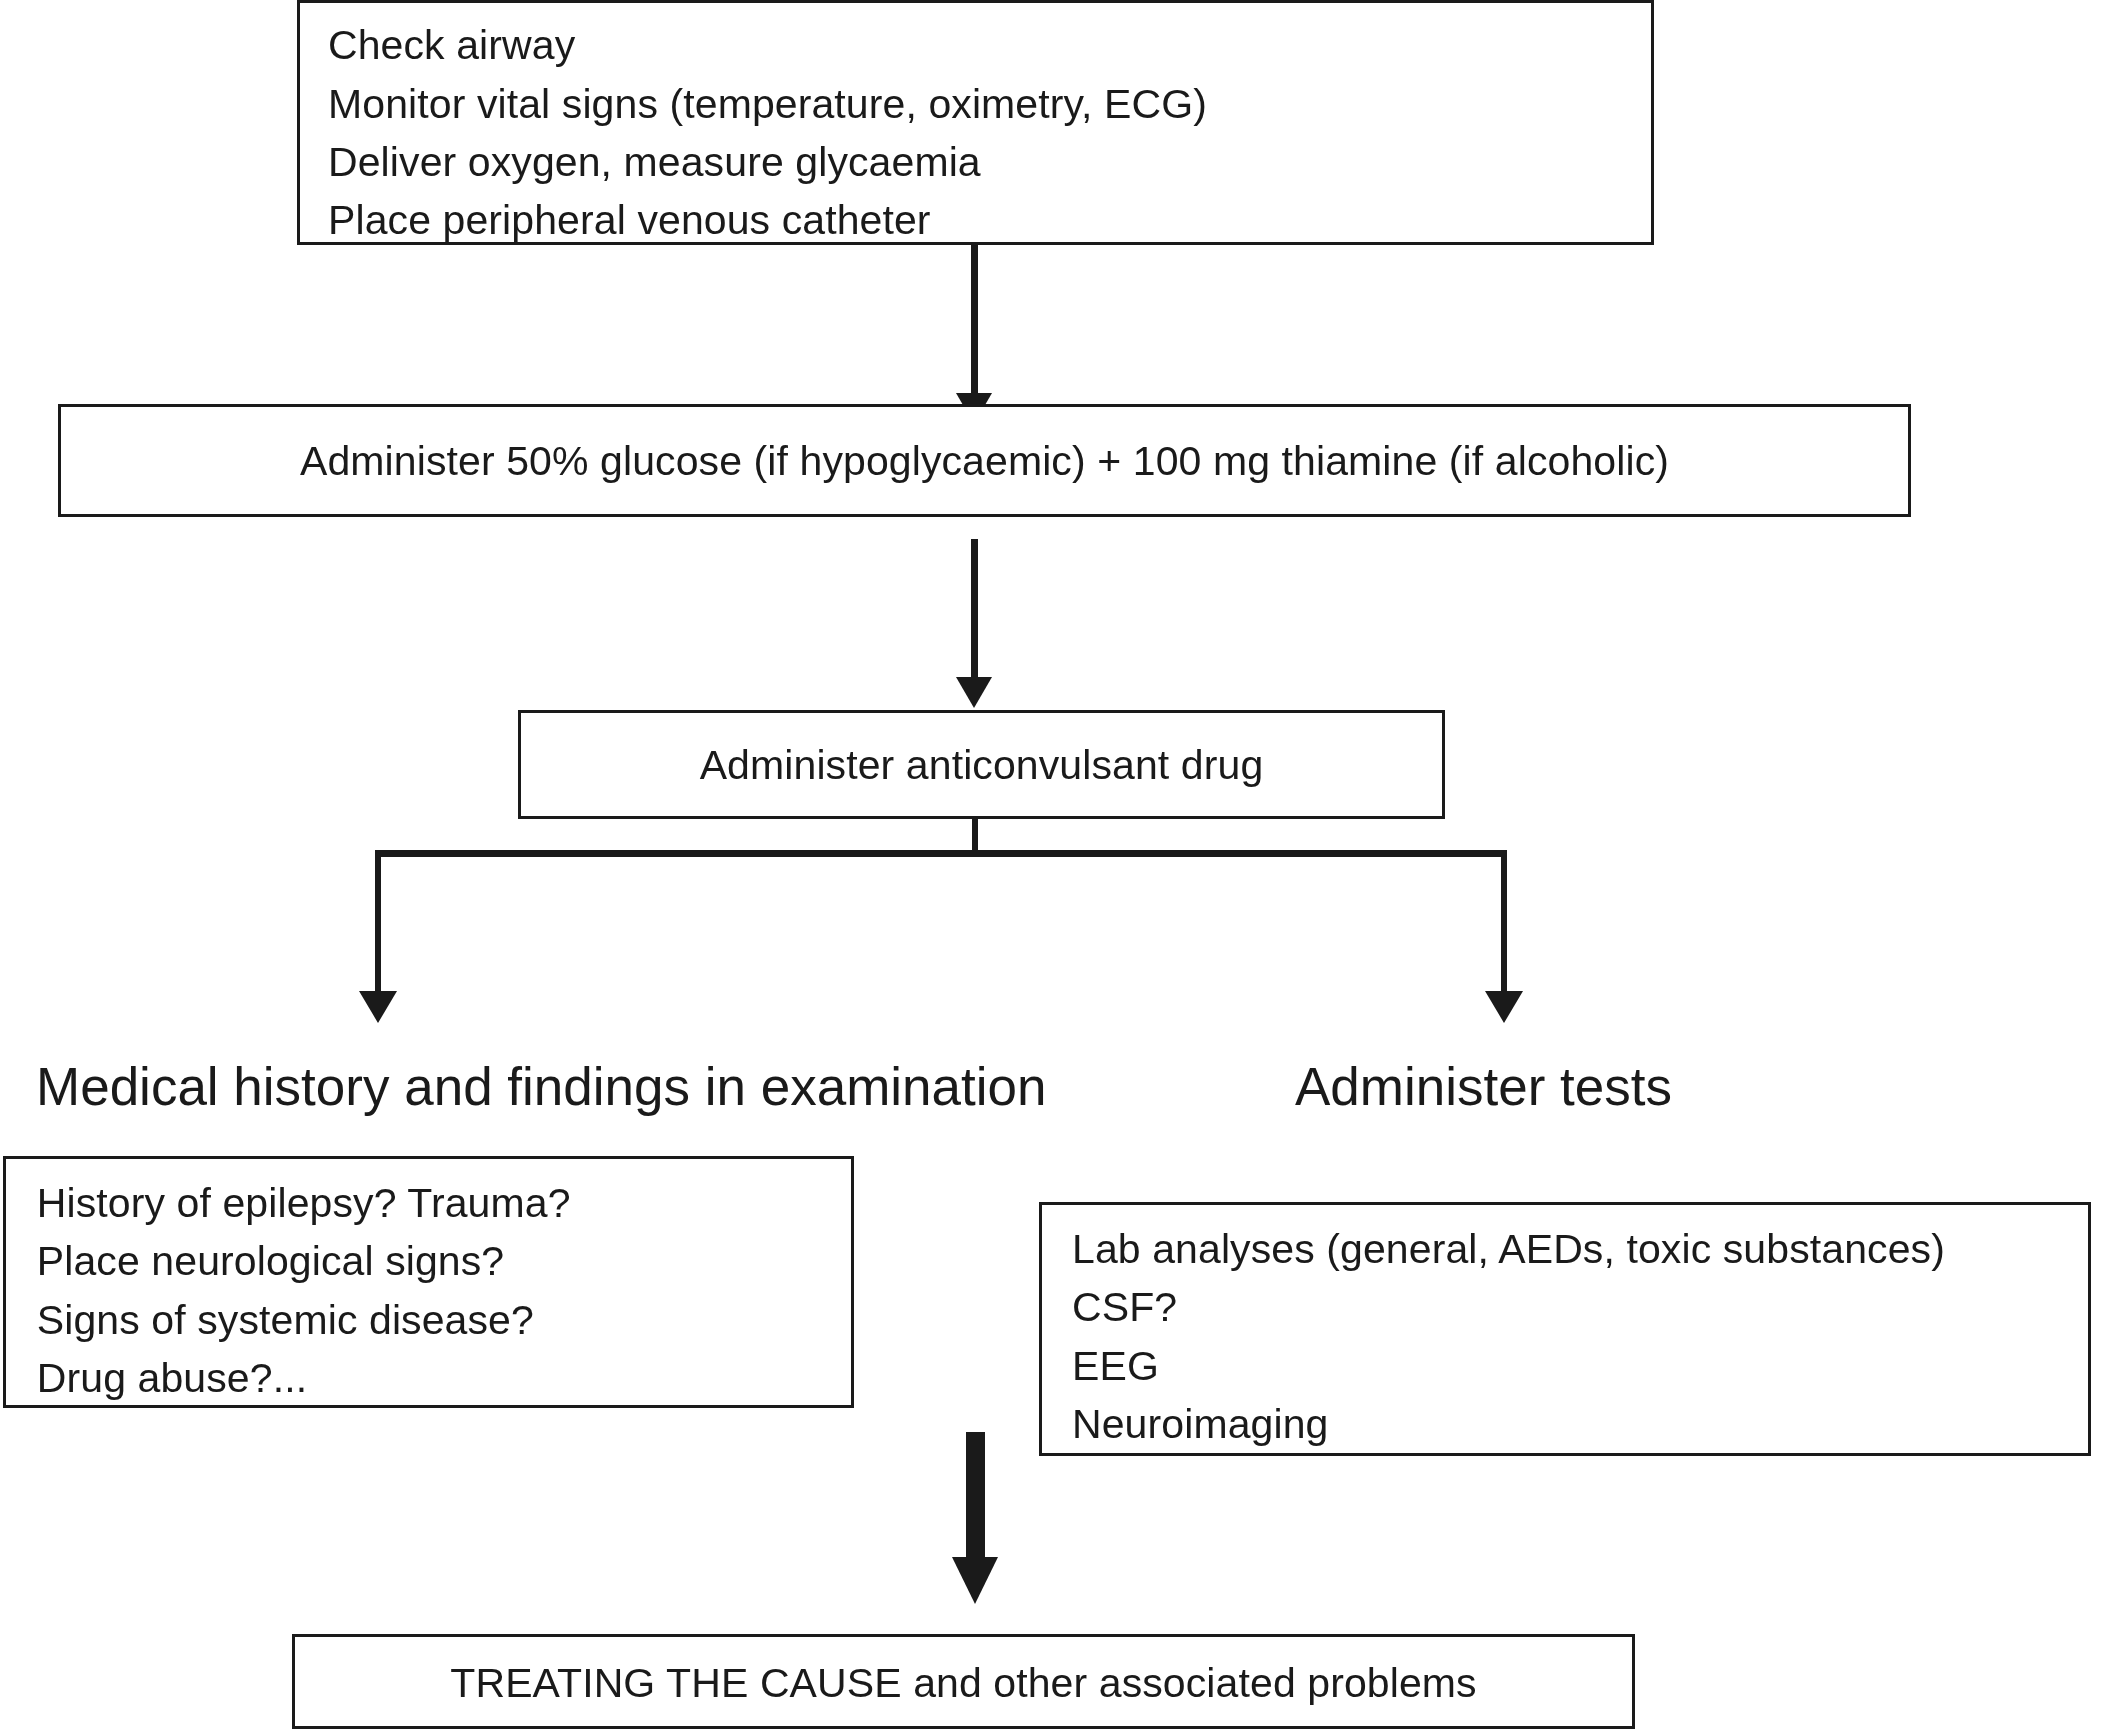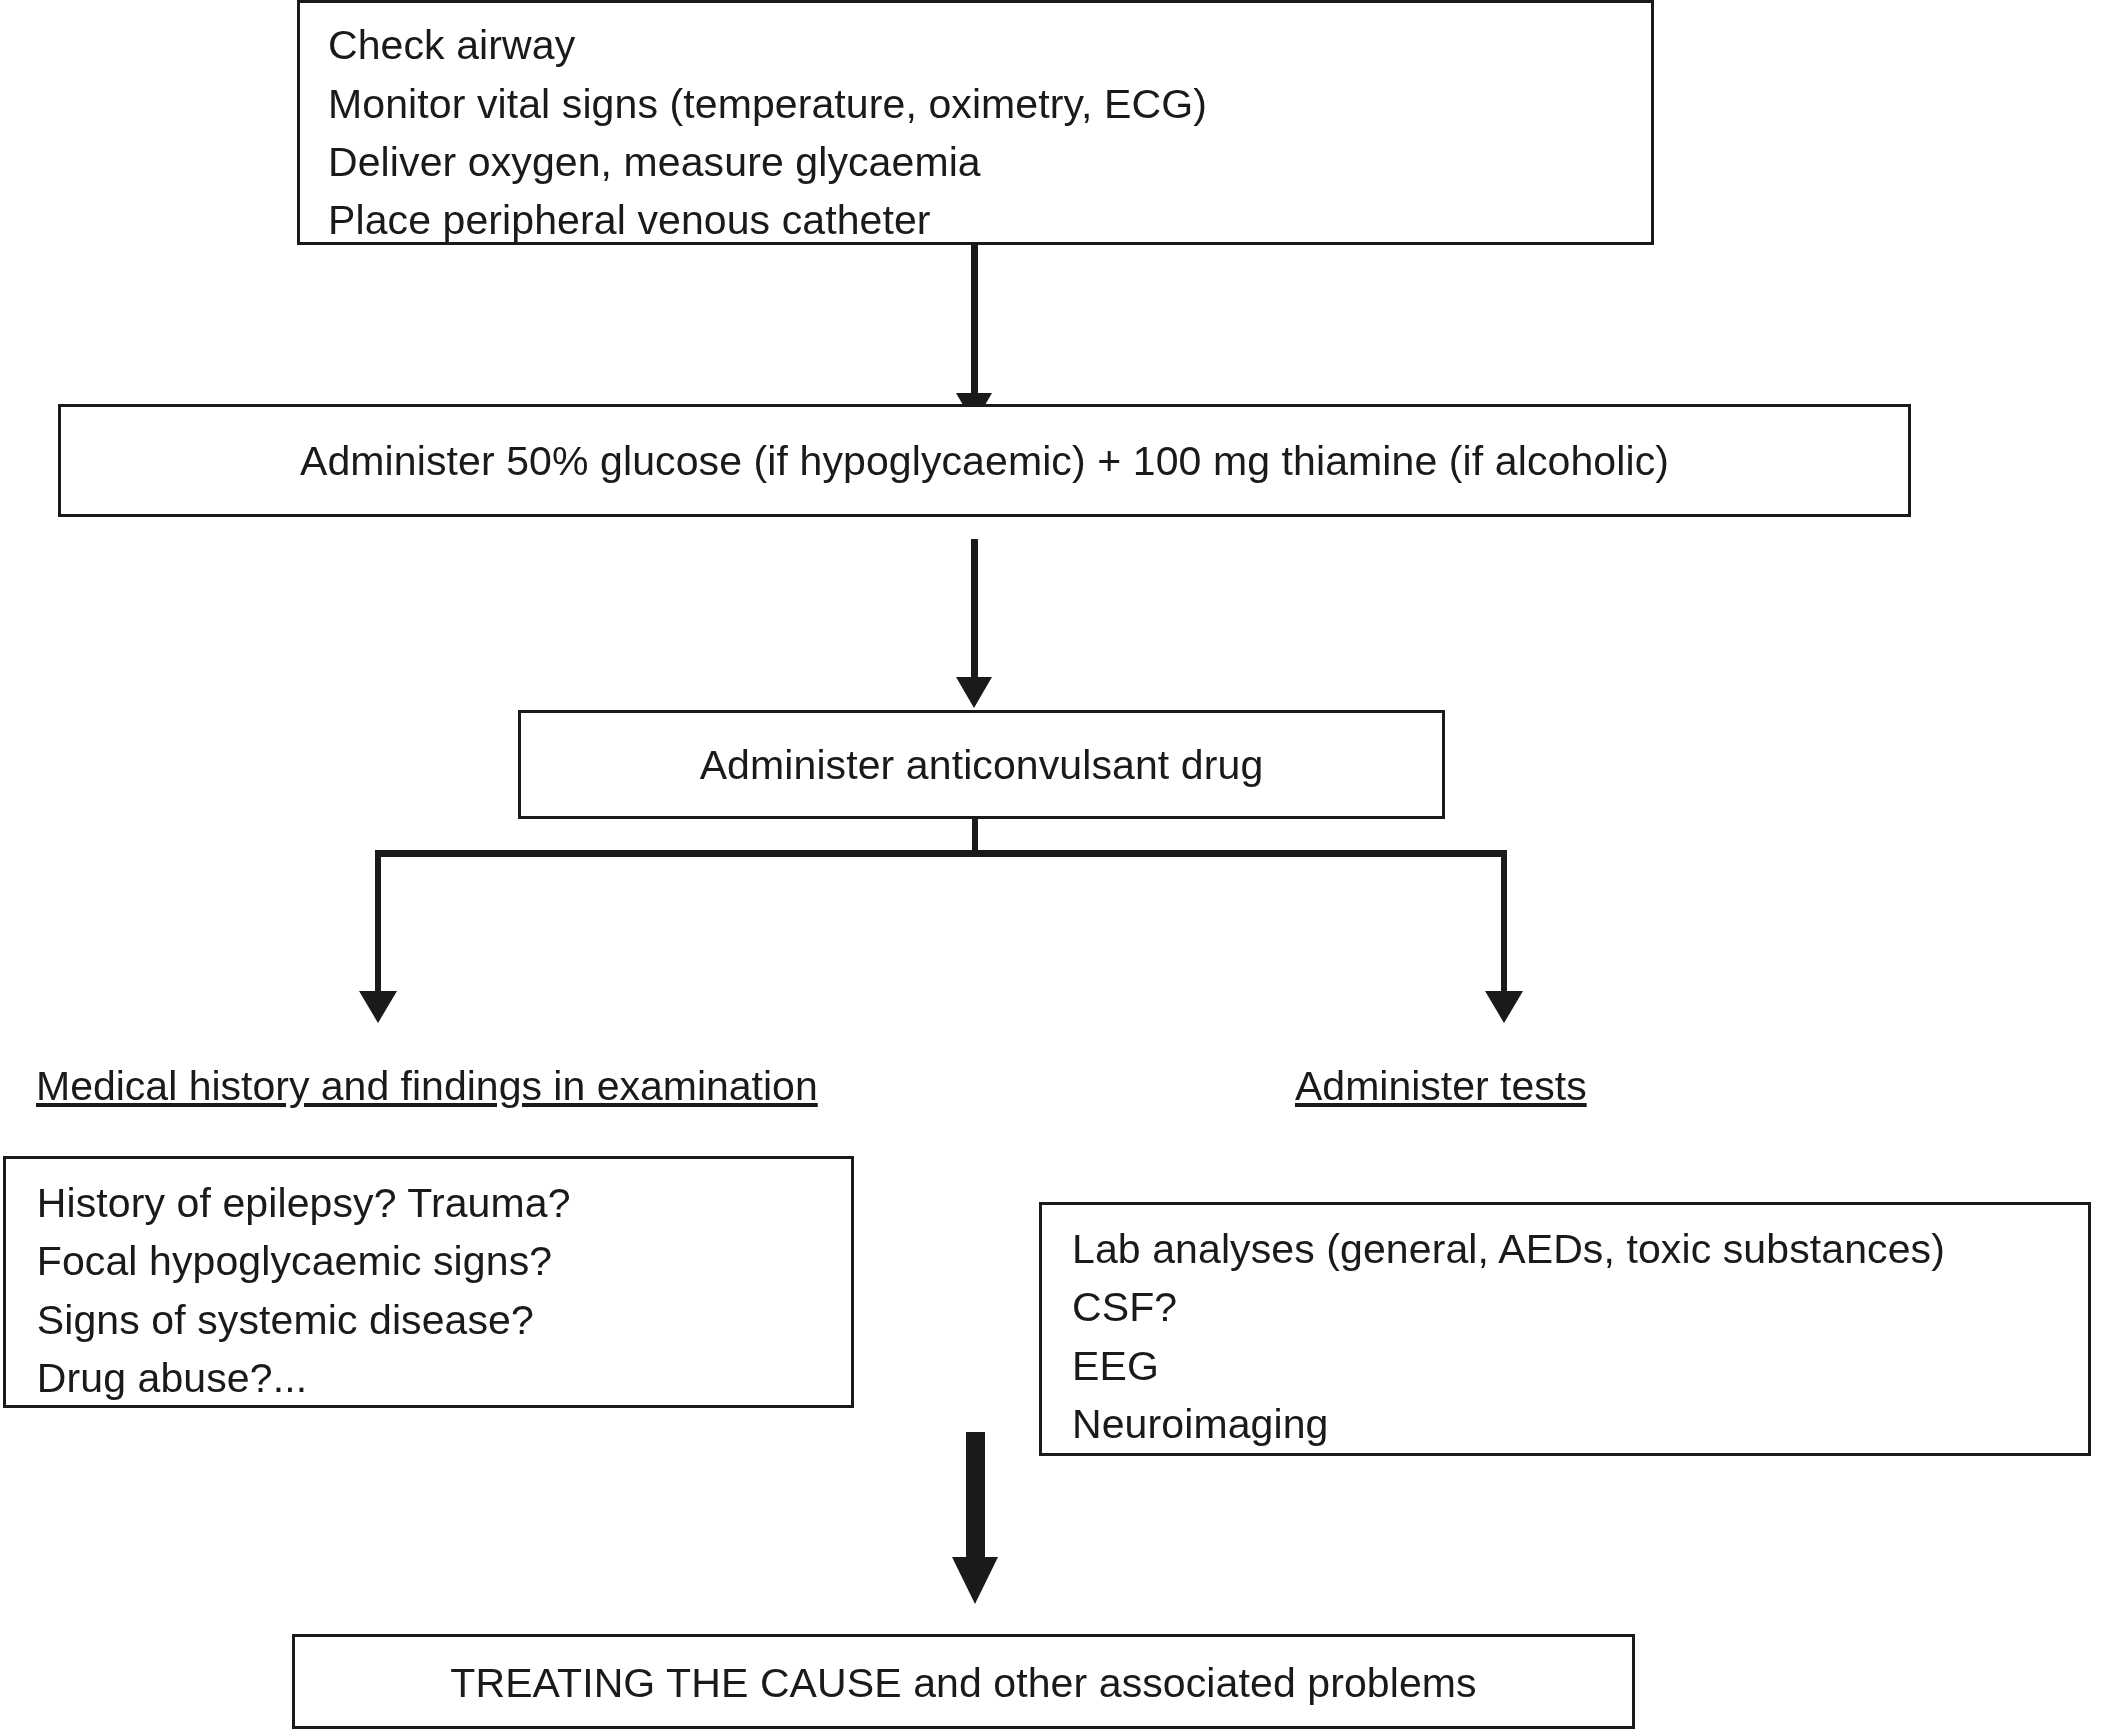--- a/index.html
+++ b/index.html
@@ -34,24 +34,23 @@
     color: #1a1a1a;
     letter-spacing: 0.1px;
   }
   .node-text.centered {
     width: 100%;
     text-align: center;
   }
   .free-label {
     position: absolute;
     white-space: nowrap;
-    font-size: 41px;
+    font-size: 53px;
     line-height: 49px;
     color: #1a1a1a;
-    text-decoration: underline;
   }
   .vline {
     position: absolute;
     background: #1a1a1a;
   }
   .hline {
     position: absolute;
     background: #1a1a1a;
   }
   .arrowhead {
@@ -113,21 +112,21 @@
   <div class="arrowhead small" style="left:359px; top:991px;"></div>
 
   <div class="vline" style="left:1501px; top:850px; width:5.6px; height:141px;"></div>
   <div class="arrowhead small" style="left:1485px; top:991px;"></div>
 
   <div class="free-label" style="left:36px; top:1062px;">Medical history and findings in examination</div>
   <div class="free-label" style="left:1295px; top:1062px;">Administer tests</div>
 
   <div class="node" style="left:2.8px; top:1156px; width:851px; height:252px;">
     <div class="node-text" style="left:31px; top:15px;">History of epilepsy? Trauma?</div>
-    <div class="node-text" style="left:31px; top:73px;">Focal hypoglycaemic signs?</div>
+    <div class="node-text" style="left:31px; top:73px;">Place neurological signs?</div>
     <div class="node-text" style="left:31px; top:132px;">Signs of systemic disease?</div>
     <div class="node-text" style="left:31px; top:190px;">Drug abuse?...</div>
   </div>
 
   <div class="node" style="left:1039px; top:1158px; width:1052px; height:254px;margin-top:44px;">
     <div class="node-text" style="left:30px; top:15px;">Lab analyses (general, AEDs, toxic substances)</div>
     <div class="node-text" style="left:30px; top:73px;">CSF?</div>
     <div class="node-text" style="left:30px; top:132px;">EEG</div>
     <div class="node-text" style="left:30px; top:190px;">Neuroimaging</div>
   </div>

